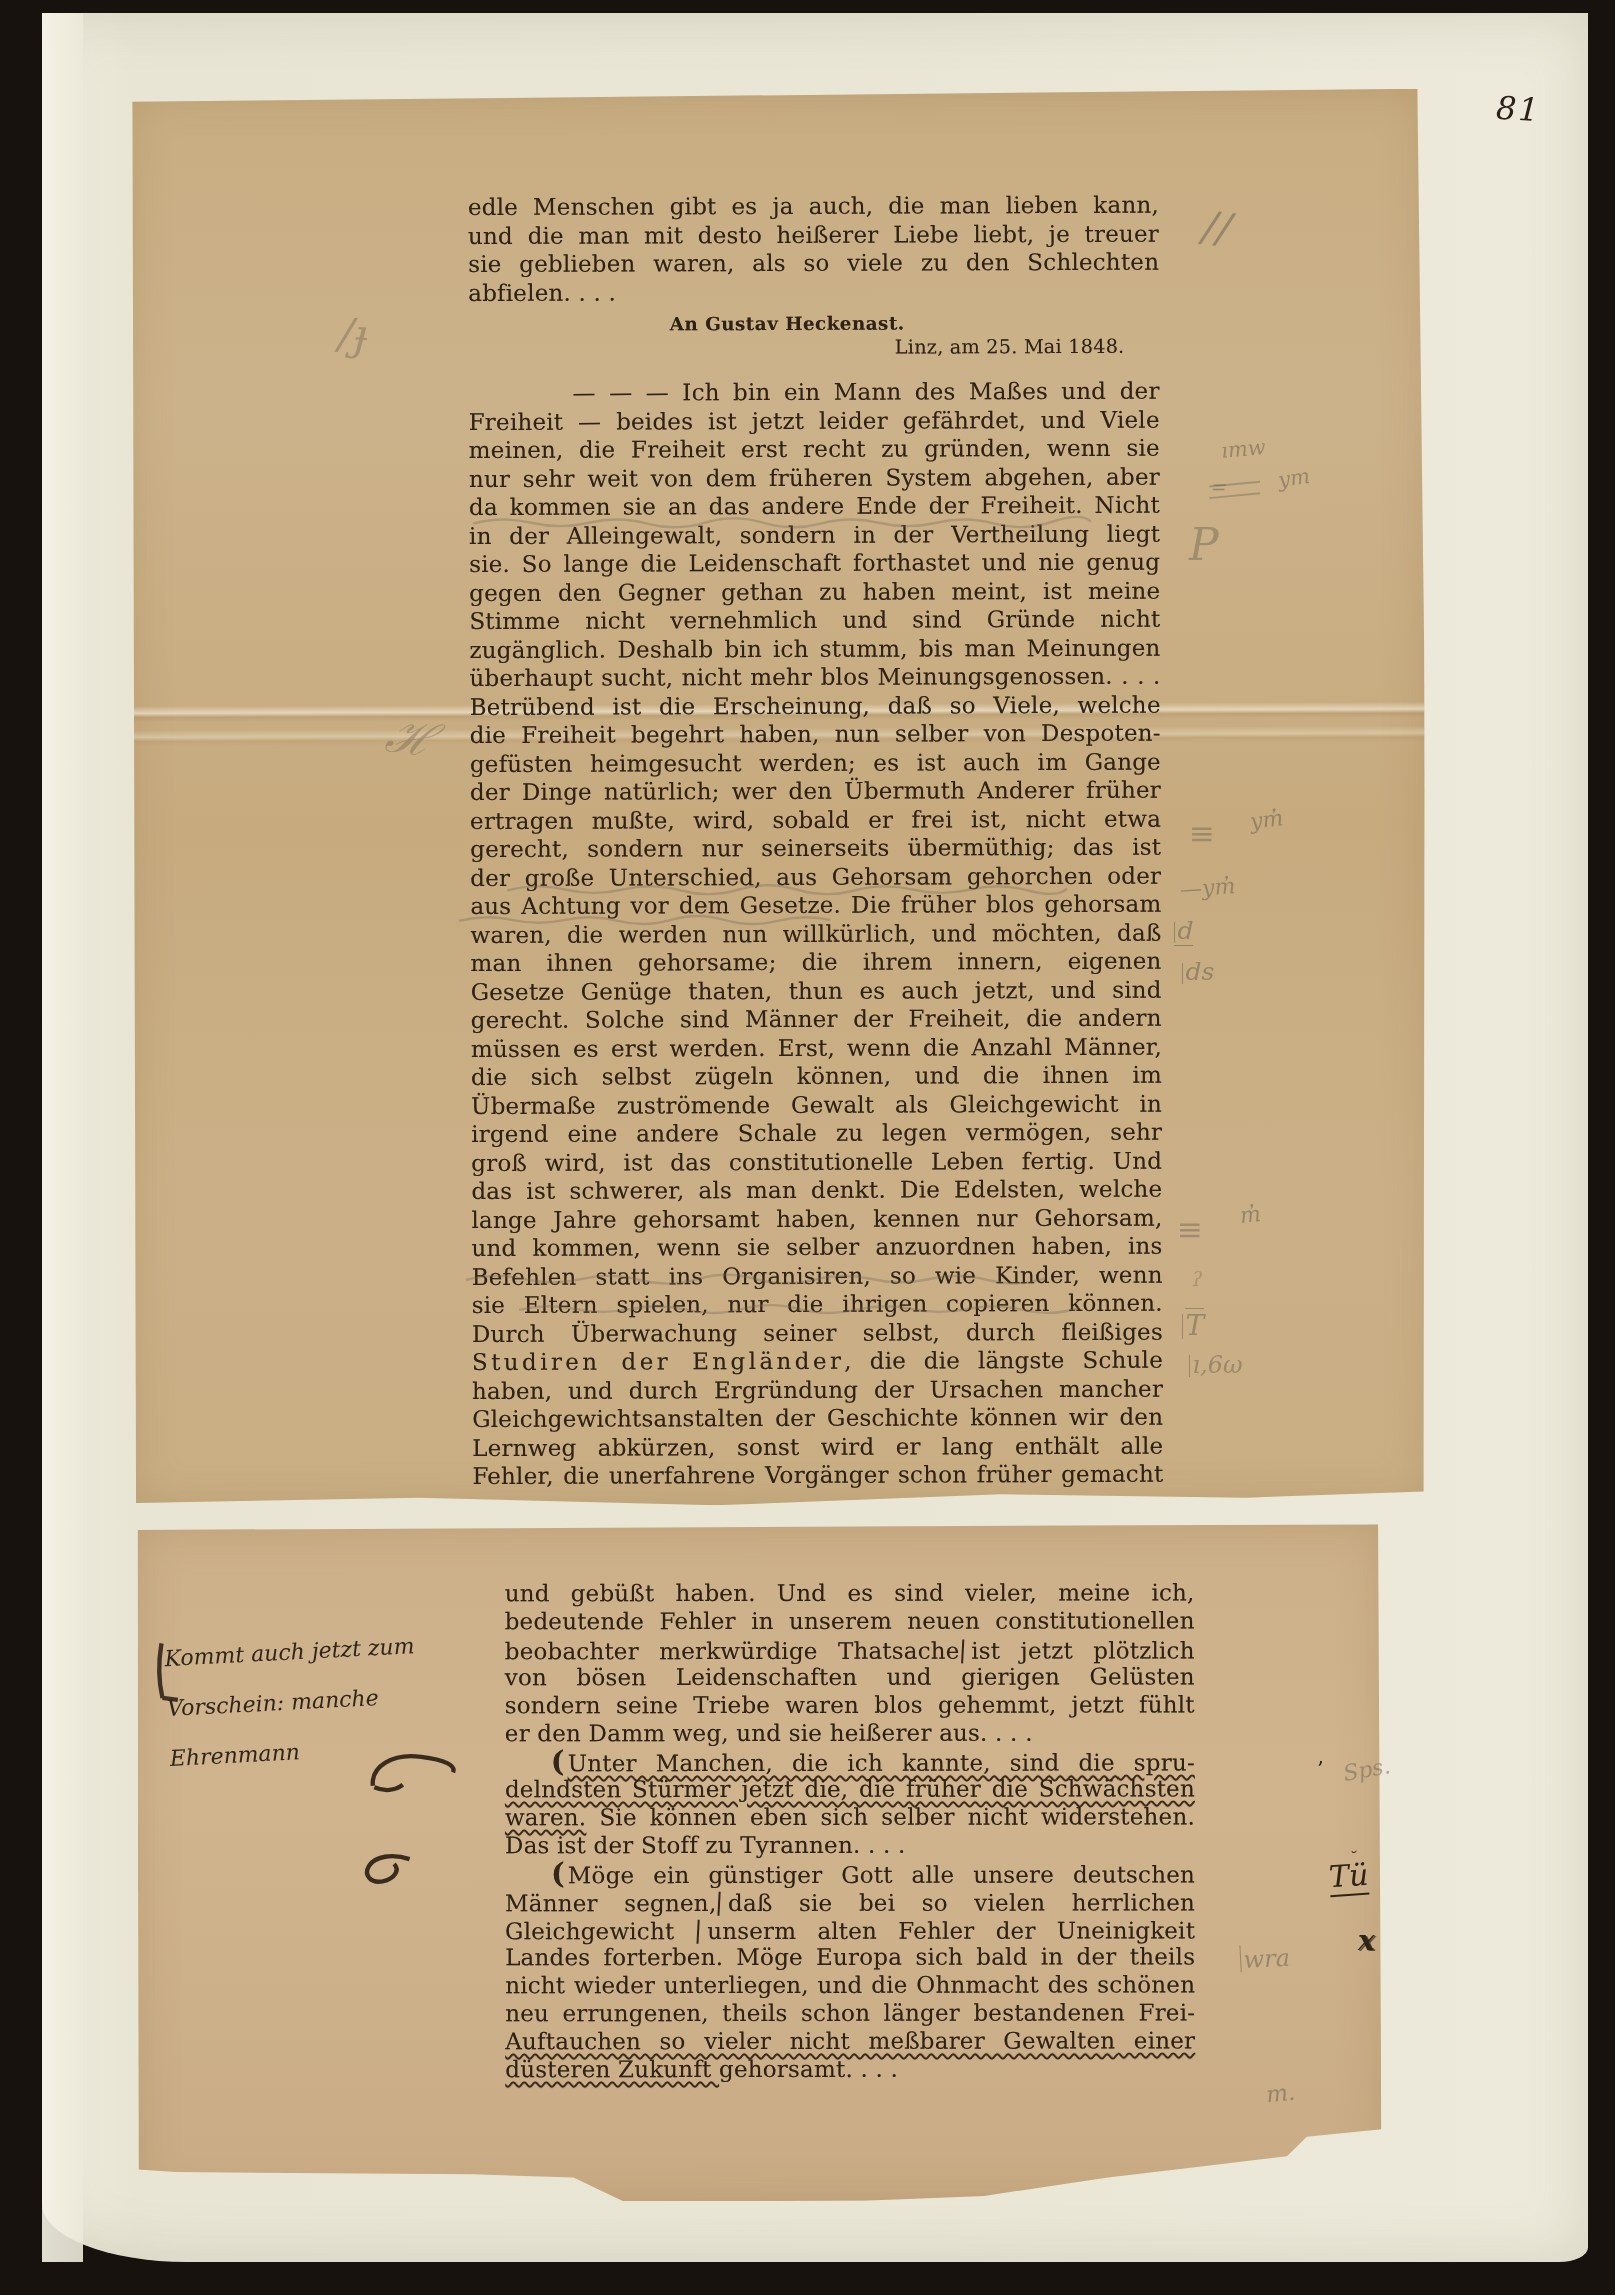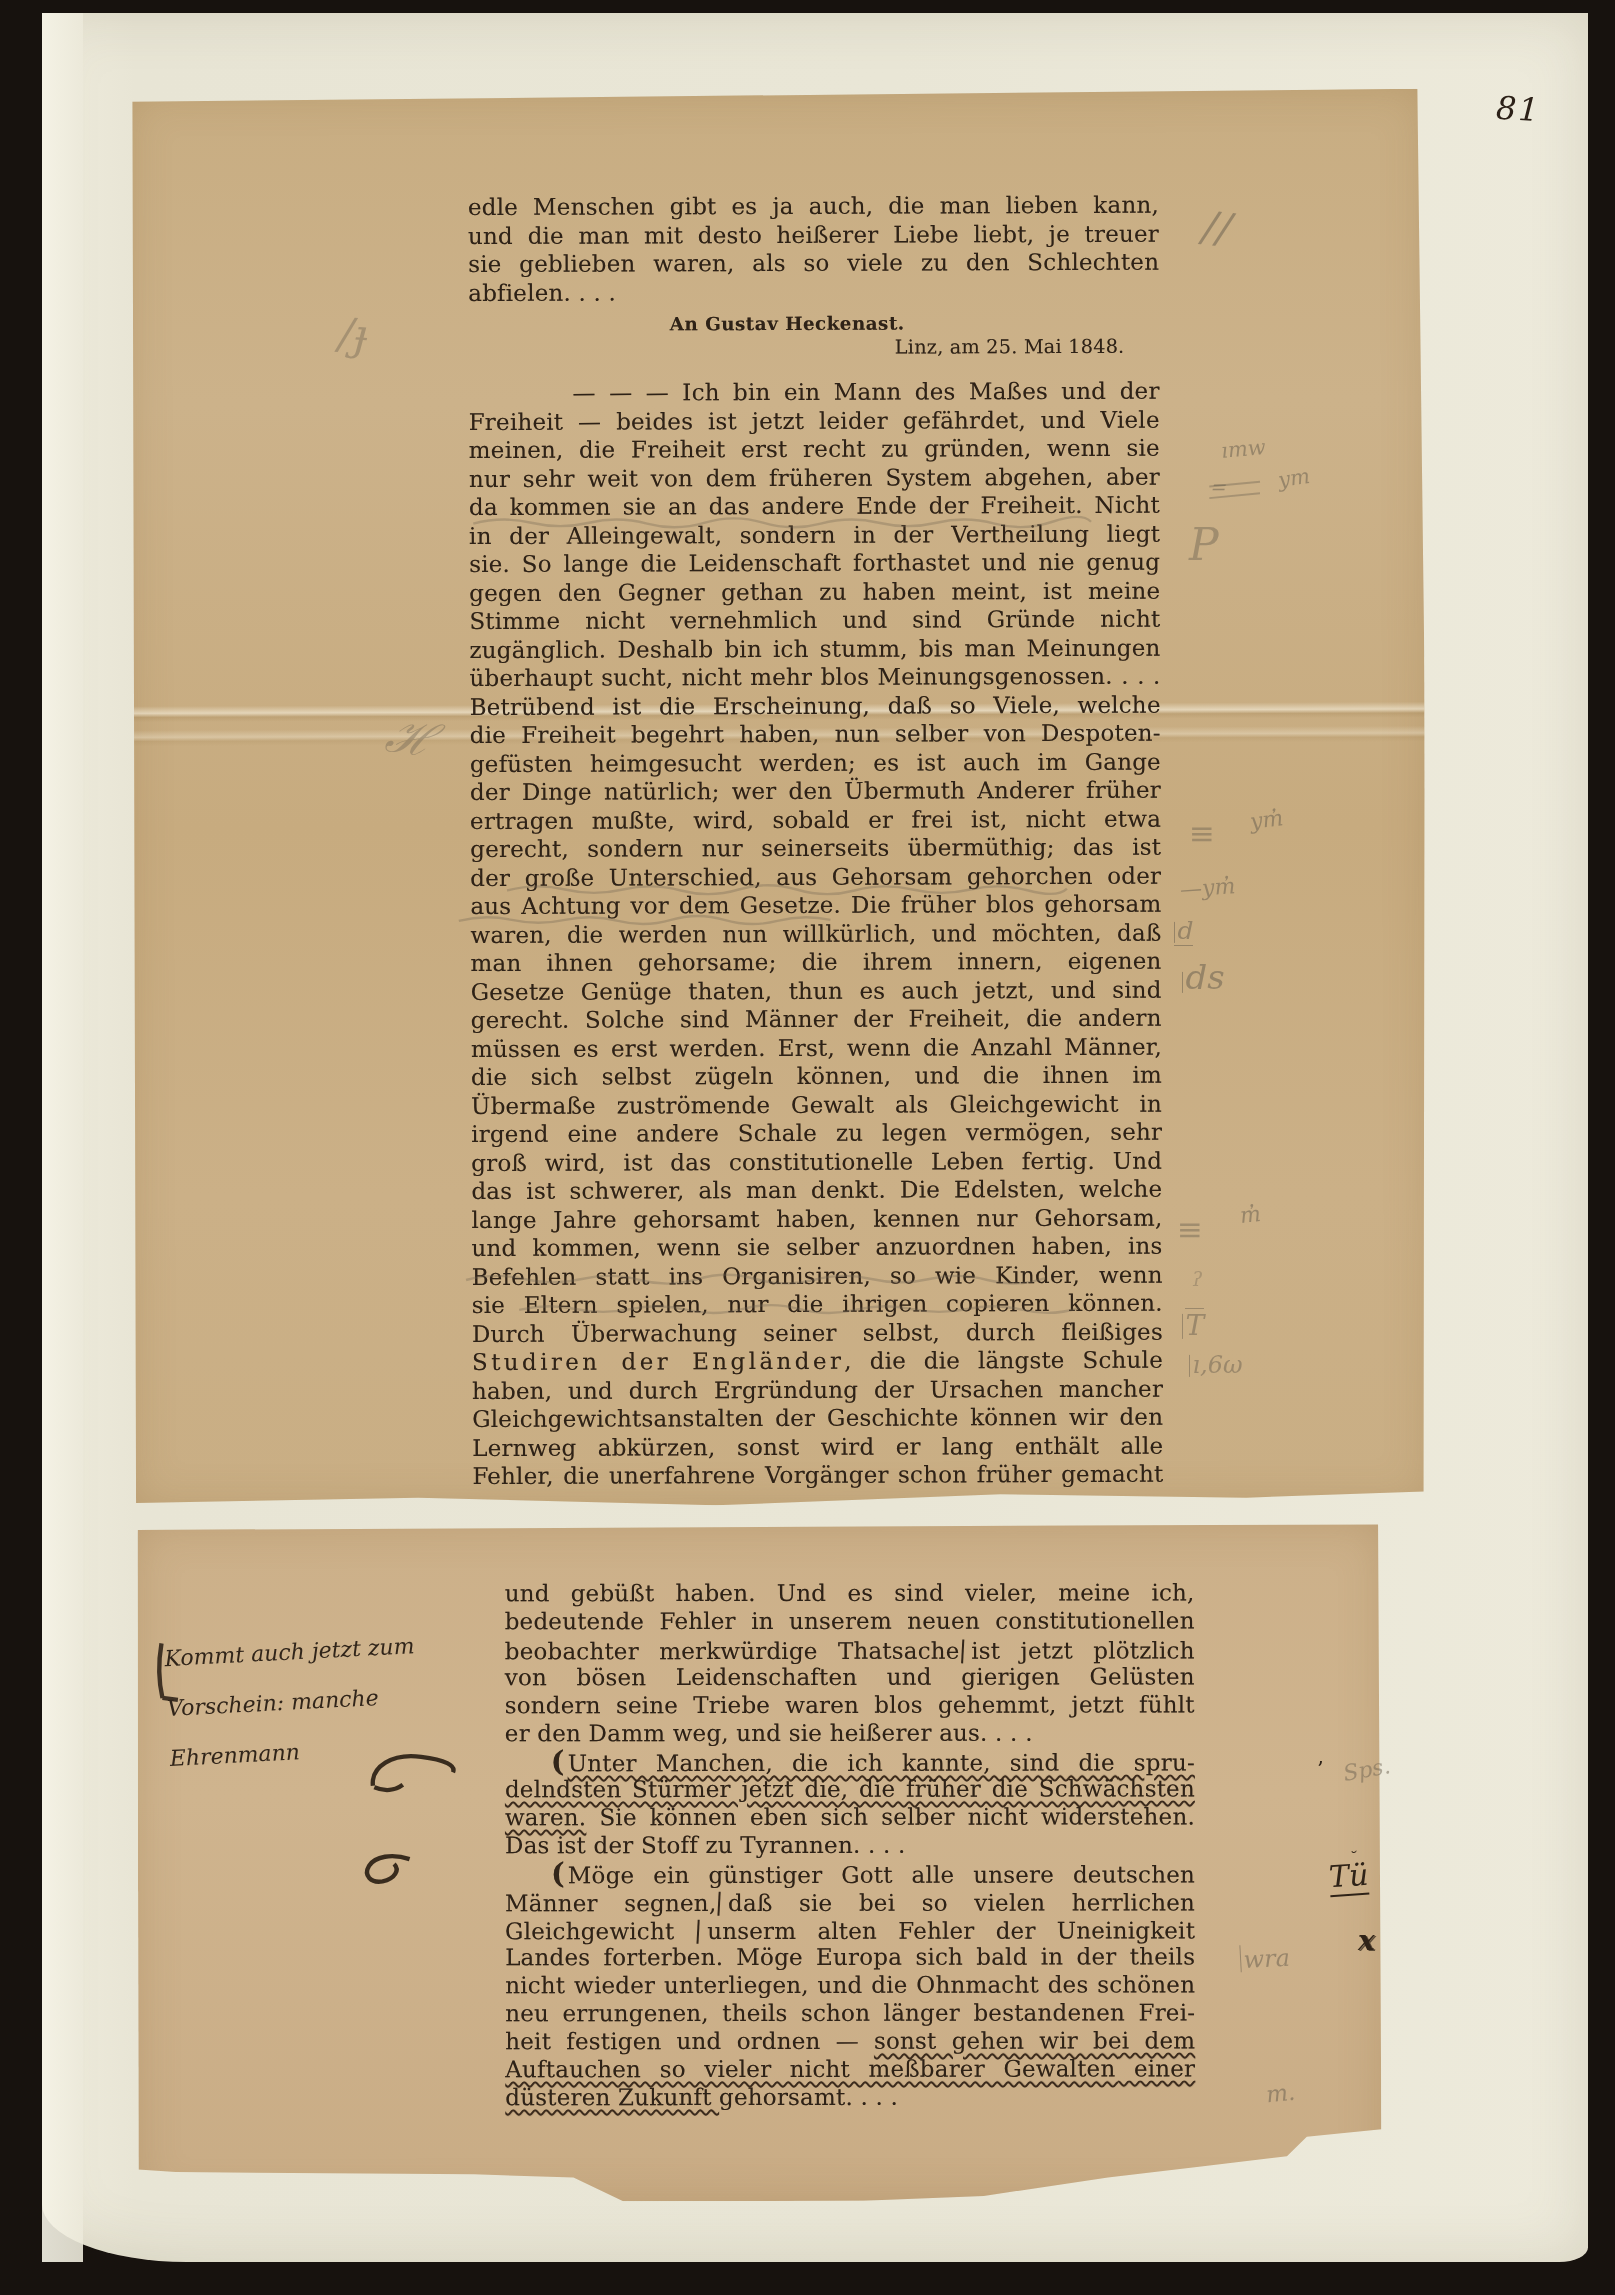--- a/index.html
+++ b/index.html
@@ -131,21 +131,20 @@
           <div class="tl ind"><span class="ink-paren">(</span><span class="hw-ul">Unter Manchen, die ich kannte, sind die spru-</span></div>
           <div class="tl"><span class="hw-ul">delndsten Stürmer jetzt die, die früher die Schwächsten</span></div>
           <div class="tl"><span class="hw-ul">waren.</span><span> Sie können eben sich selber nicht widerstehen.</span></div>
           <div class="tl last"><span>Das ist der Stoff zu Tyrannen. . . .</span></div>
           <div class="tl ind"><span class="ink-paren">(</span><span>Möge ein günstiger Gott alle unsere deutschen</span></div>
           <div class="tl"><span>Männer segnen,</span><span class="ink-caret"></span><span>daß sie bei so vielen herrlichen</span></div>
           <div class="tl"><span>Gleichgewicht </span><span class="ink-caret"></span><span>unserm alten Fehler der Uneinigkeit</span></div>
           <div class="tl"><span>Landes forterben. Möge Europa sich bald in der theils</span></div>
           <div class="tl"><span>nicht wieder unterliegen, und die Ohnmacht des schönen</span></div>
           <div class="tl"><span>neu errungenen, theils schon länger bestandenen Frei-</span></div>
-          <div class="tl"><span>heit festigen und ordnen — </span><span class="hw-ul">sonst gehen wir bei dem</span></div>
           <div class="tl"><span class="hw-ul">Auftauchen so vieler nicht meßbarer Gewalten einer</span></div>
           <div class="tl last"><span class="hw-ul">düsteren Zukunft </span><span>gehorsamt. . . .</span></div>
         </div>
     </div>
   </div>
 
   <div class="note">
     <div>Kommt auch jetzt zum</div>
     <div>Vorschein: manche</div>
     <div>Ehrenmann</div>
@@ -153,21 +152,21 @@
 
   <div class="pencil" style="left:1203px;top:203px;font-size:42px;transform:rotate(6deg)">∕∕</div>
   <div class="pencil" style="left:1221px;top:437px;font-size:21px;transform:rotate(-5deg)">ımw</div>
   <div class="pencil" style="left:1206px;top:471px;font-size:23px">＝</div>
   <div class="pencil" style="left:1278px;top:466px;font-size:21px;transform:rotate(-8deg)">ym</div>
   <div class="pencil" style="left:1189px;top:519px;font-size:44px;opacity:.45">P</div>
   <div class="pencil" style="left:1189px;top:815px;font-size:31px;opacity:.45">≡</div>
   <div class="pencil" style="left:1250px;top:807px;font-size:22px;transform:rotate(-7deg)">ym̓</div>
   <div class="pencil" style="left:1180px;top:875px;font-size:22px;transform:rotate(-4deg)">—ym̓</div>
   <div class="pencil" style="left:1174px;top:916px;font-size:25px;border-bottom:1.9px solid #6e6352"><span class="bar"></span><span>d</span></div>
-  <div class="pencil" style="left:1182px;top:957px;font-size:34px"><span class="bar"></span><span>ds</span></div>
+  <div class="pencil" style="left:1182px;top:957px;font-size:25px"><span class="bar"></span><span>ds</span></div>
   <div class="pencil" style="left:1177px;top:1211px;font-size:31px;opacity:.45">≡</div>
   <div class="pencil" style="left:1240px;top:1202px;font-size:22px;transform:rotate(-6deg)">m̓</div>
   <div class="pencil" style="left:1192px;top:1267px;font-size:20px;opacity:.35">ʔ</div>
   <div class="pencil" style="left:1182px;top:1309px;font-size:28px;opacity:.5"><span class="bar" style="height:25px"></span><span style="border-top:1.9px solid #6e6352">T</span></div>
   <div class="pencil" style="left:1189px;top:1351px;font-size:24px;opacity:.5"><span class="bar" style="height:22px"></span><span>ı,6ω</span></div>
 
   <div class="pencil" style="left:339px;top:309px;font-size:43px;transform:rotate(4deg);opacity:.4">∕ɟ</div>
   <div class="pencil" style="left:386px;top:705px;font-size:46px;transform:rotate(8deg);opacity:.4">ℋ</div>
 
   <div class="pencil" style="left:1343px;top:1757px;font-size:22px;transform:rotate(-10deg);opacity:.5">Sps.</div>

